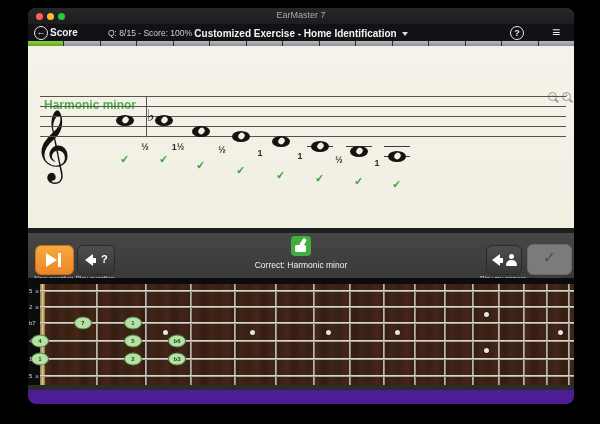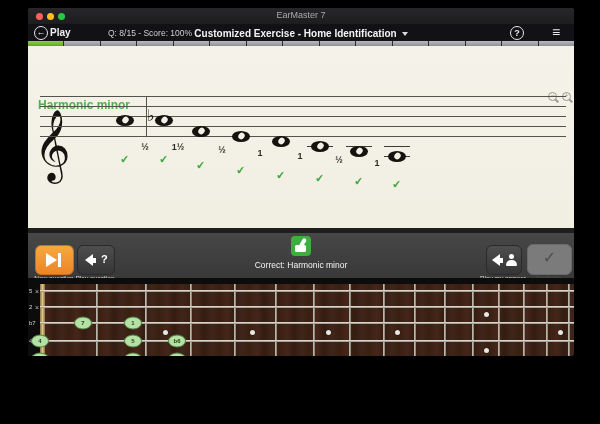--- a/index.html
+++ b/index.html
@@ -1,19 +1,19 @@
 <!DOCTYPE html>
 <html><head>
 <meta charset="utf-8">
 <style>
   html,body{margin:0;padding:0;background:#000;}
   #stage{position:relative;width:600px;height:424px;background:#000;overflow:hidden;
          font-family:"Liberation Sans",sans-serif;-webkit-font-smoothing:antialiased;}
-  #window{position:absolute;left:28px;top:8px;width:546px;height:348px;border-radius:3px;
-          overflow:hidden;background:#404040;}
+  #window{position:absolute;left:28px;top:8px;width:546px;height:396px;border-radius:8px;
+          overflow:hidden;background:#4c1d95;}
   
   #titlebar{position:absolute;left:0;top:0;width:100%;height:16px;
             background:linear-gradient(#27272b,#1d1d20);}
   .traffic{position:absolute;top:4.5px;width:7px;height:7px;border-radius:50%;}
   #win-title{position:absolute;left:0;top:2px;width:100%;text-align:center;
              font-size:9px;color:#a9a9ad;}
   
   #toolbar{position:absolute;left:0;top:16px;width:100%;height:17px;background:#121216;}
   #back-btn{position:absolute;left:6px;top:2px;width:12px;height:12px;border:1.2px solid #e6e6e6;
             border-radius:50%;color:#e6e6e6;font-size:9px;line-height:11px;text-align:center;}
@@ -28,21 +28,21 @@
             border-radius:50%;color:#e8e8e8;font-size:9px;font-weight:bold;line-height:12px;text-align:center;}
   #menu-btn{position:absolute;left:524px;top:0px;color:#e8e8e8;font-size:14px;font-weight:bold;}
   
   #progress{position:absolute;left:0;top:33px;width:100%;height:5px;background:#2a2a2e;
             display:flex;gap:1px;}
   .pseg{flex:1;background:linear-gradient(#b9bac0,#8f9096);}
   .pseg.done{background:linear-gradient(#8ed044,#64a51e);}
   
   #staff-area{position:absolute;left:0;top:38px;width:100%;height:182px;
               background:linear-gradient(#f5f3e9,#f1efe2);}
-  #scale-label{position:absolute;left:10px;top:52px;font-size:12px;font-weight:bold;}
+  #scale-label{position:absolute;left:16px;top:52px;font-size:12px;font-weight:bold;}
   .staffline{position:absolute;left:12px;width:526px;height:1px;background:#55534e;}
   #clef{position:absolute;left:6px;top:68px;font-family:"DejaVu Sans",sans-serif;
         font-size:62px;line-height:62px;color:#15130f;}
   #barline{position:absolute;width:1px;background:#55534e;}
   .wnote{position:absolute;width:18px;height:11px;}
   .wnote .head{position:absolute;left:0;top:0;width:18px;height:11px;background:#15130f;border-radius:50%;}
   .wnote .hole{position:absolute;left:5.5px;top:2.5px;width:7px;height:6px;background:#f3f1e6;
                border-radius:50%;transform:rotate(-55deg);}
   .ledger{position:absolute;width:26px;height:1px;background:#3d3b37;}
   .flat{position:absolute;font-family:"DejaVu Sans",sans-serif;font-size:16px;line-height:16px;color:#15130f;}
@@ -109,21 +109,21 @@
 
     <div id="titlebar">
       <div class="traffic" id="tl-red" style="left: 8px; background: rgb(255, 95, 87);"></div>
       <div class="traffic" id="tl-yellow" style="left: 19px; background: rgb(254, 188, 46);"></div>
       <div class="traffic" id="tl-green" style="left: 30px; background: rgb(40, 200, 64);"></div>
       <div id="win-title">EarMaster 7</div>
     </div>
 
     <div id="toolbar">
       <div id="back-btn">←</div>
-      <div id="home-lbl">Play</div>
+      <div id="home-lbl">Score</div>
       <div id="qscore">Q: 8/15 - Score: 100%</div>
       <div id="ex-title"><span>Customized Exercise - Home Identification</span><span id="ex-chev"></span></div>
       <div id="help-btn">?</div>
       <div id="menu-btn">≡</div>
     </div>
 
     <div id="progress">
         <div class="pseg done"></div>
         <div class="pseg"></div>
         <div class="pseg"></div>

